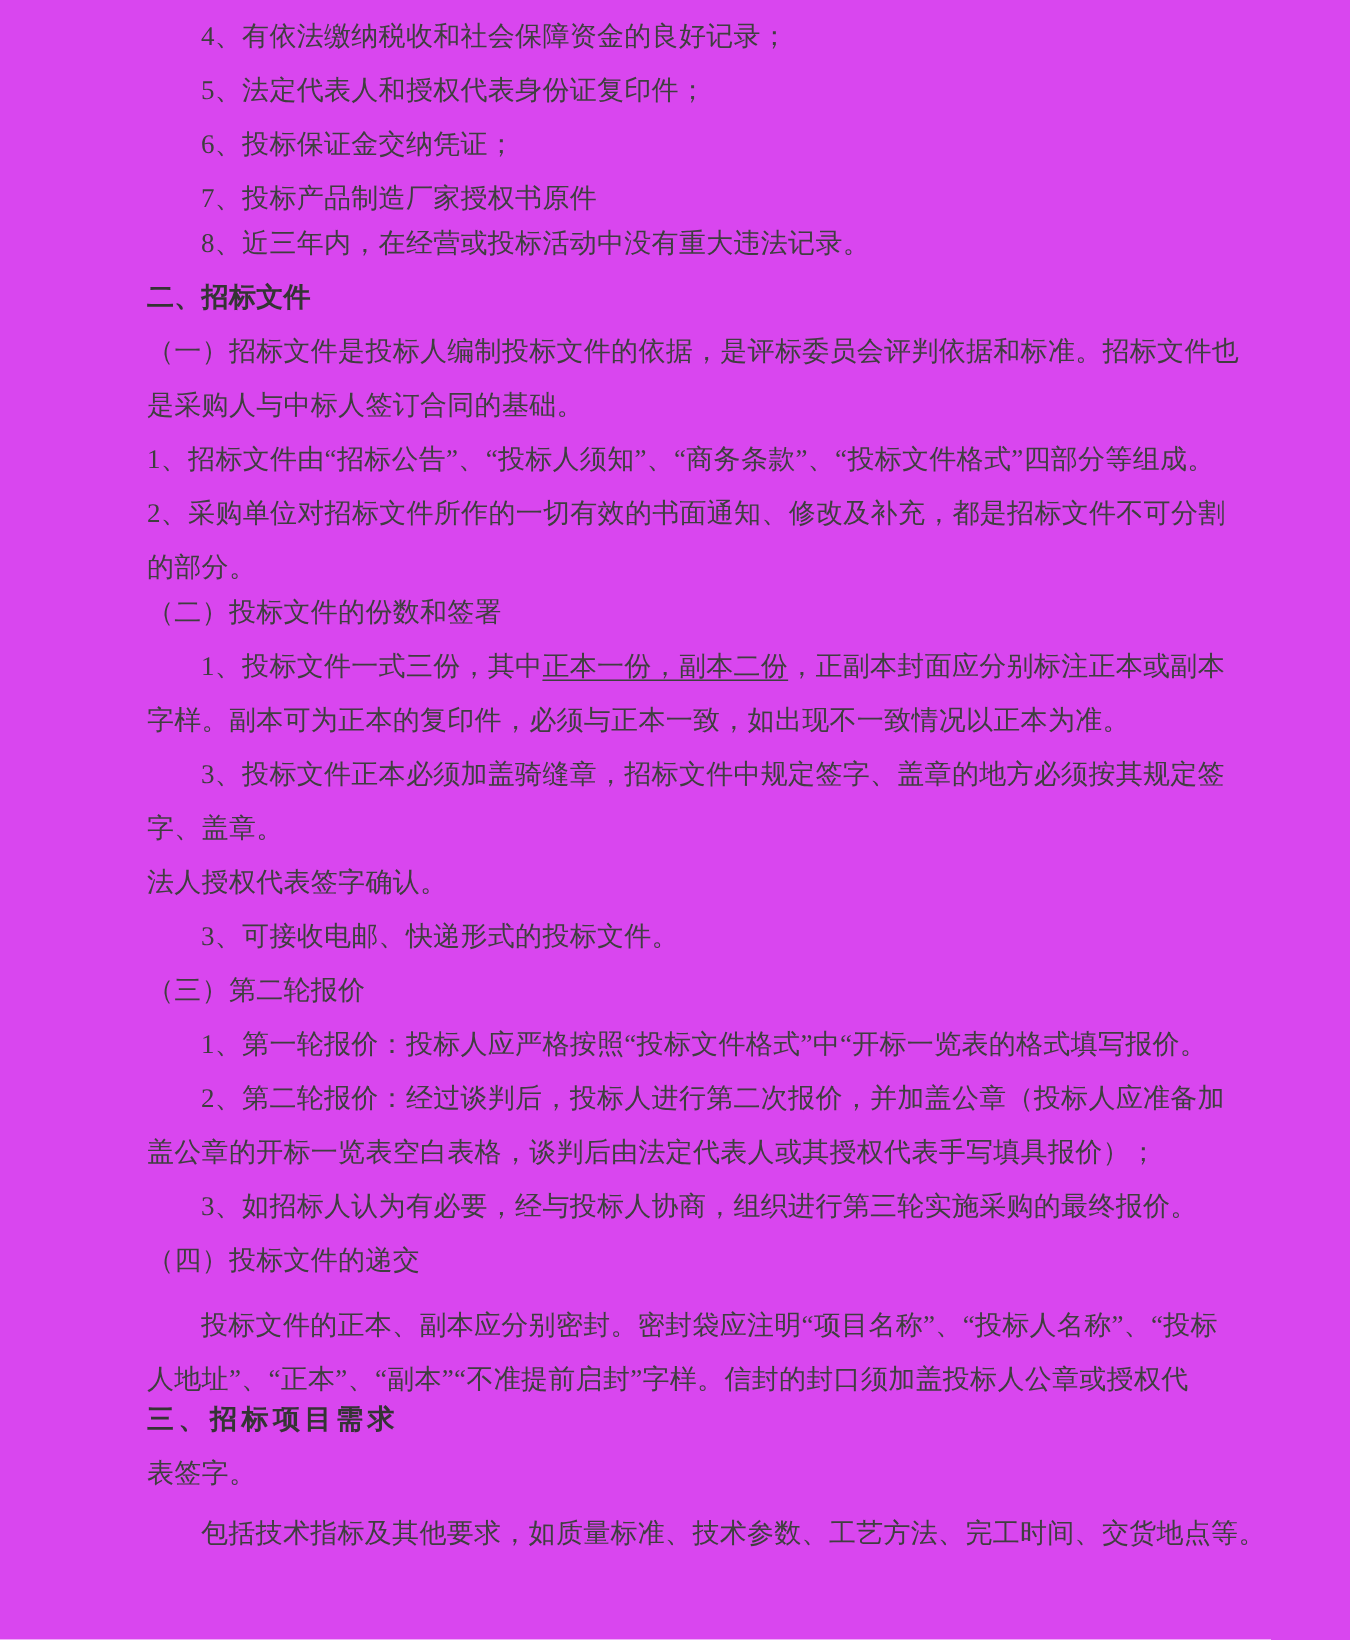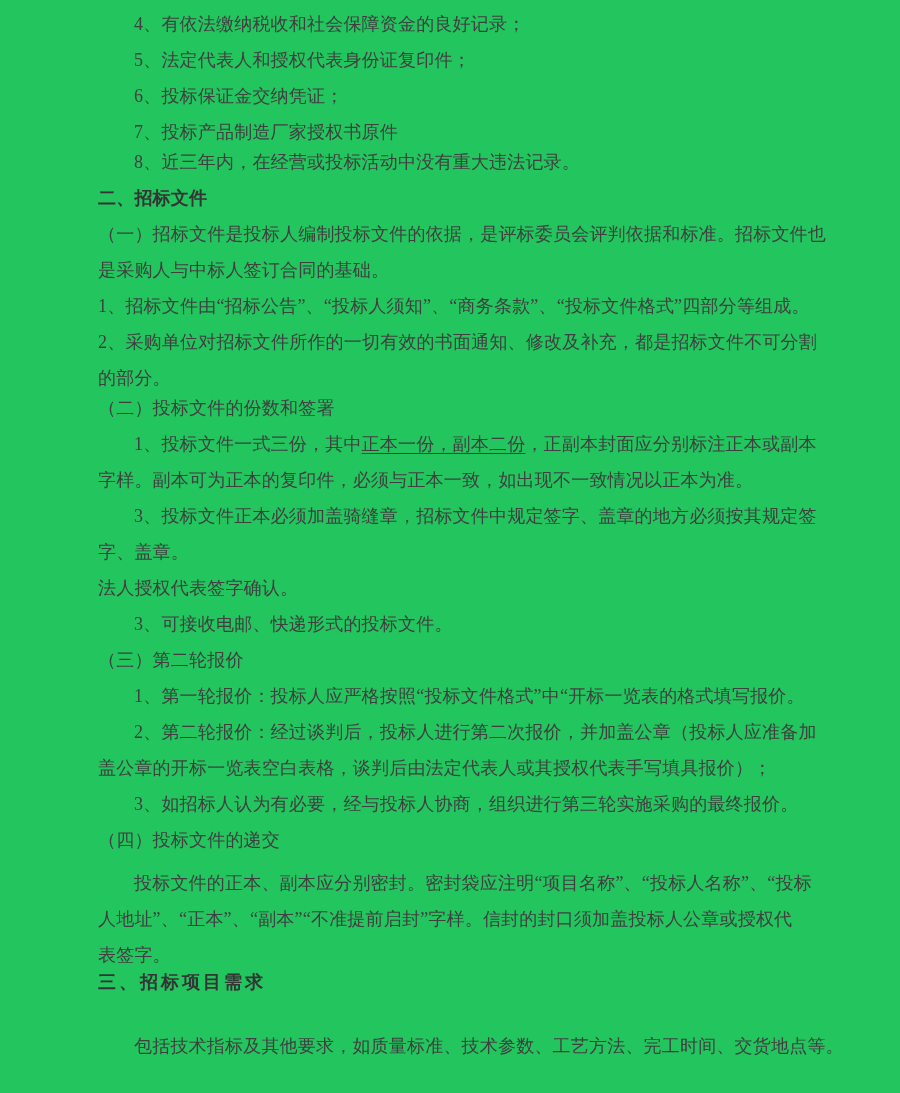--- a/index.html
+++ b/index.html
@@ -1,41 +1,41 @@
 <!DOCTYPE html>
 <html><head>
 <meta charset="utf-8">
 <style>
   html, body { margin: 0; padding: 0; background: #ffffff; }
   .page {
     position: relative;
     width: 900px;
     height: 1093px;
-    background: #22c55e;
+    background: #d946ef;
     box-sizing: border-box;
     padding: 6px 76px 0 98px;
     font-family: "Liberation Serif", "DejaVu Serif", serif;
     color: #3f3f3f;
     overflow: hidden;
   }
   .doc-line {
     height: 36px;
     line-height: 36px;
     font-size: 18px;
     white-space: nowrap;
     letter-spacing: 0.2px;
   }
   .doc-line.indent { padding-left: 36px; }
   .doc-line.bold { font-weight: bold; color: #343434; }
   .doc-line.spaced { letter-spacing: 3px; }
   .doc-line .u { text-decoration: underline; text-underline-offset: 3px; }
   .gap-tight   { margin-top: -6px; }
   .gap-tighter { margin-top: -9px; }
   .gap-loose   { margin-top: 7px; }
-  .gap-xloose  { margin-top: 28px; }
+  .gap-xloose  { margin-top: 4px; }
 </style>
 </head>
 <body>
 
 <div class="page">
   <div id="doc-lines">
       <div class="doc-line indent">4、有依法缴纳税收和社会保障资金的良好记录；</div>
       <div class="doc-line indent">5、法定代表人和授权代表身份证复印件；</div>
       <div class="doc-line indent">6、投标保证金交纳凭证；</div>
       <div class="doc-line indent">7、投标产品制造厂家授权书原件</div>
@@ -54,17 +54,17 @@
       <div class="doc-line">法人授权代表签字确认。</div>
       <div class="doc-line indent">3、可接收电邮、快递形式的投标文件。</div>
       <div class="doc-line">（三）第二轮报价</div>
       <div class="doc-line indent">1、第一轮报价：投标人应严格按照“投标文件格式”中“开标一览表的格式填写报价。</div>
       <div class="doc-line indent">2、第二轮报价：经过谈判后，投标人进行第二次报价，并加盖公章（投标人应准备加</div>
       <div class="doc-line">盖公章的开标一览表空白表格，谈判后由法定代表人或其授权代表手写填具报价）；</div>
       <div class="doc-line indent">3、如招标人认为有必要，经与投标人协商，组织进行第三轮实施采购的最终报价。</div>
       <div class="doc-line">（四）投标文件的递交</div>
       <div class="doc-line indent gap-loose">投标文件的正本、副本应分别密封。密封袋应注明“项目名称”、“投标人名称”、“投标</div>
       <div class="doc-line">人地址”、“正本”、“副本”“不准提前启封”字样。信封的封口须加盖投标人公章或授权代</div>
+      <div class="doc-line bold spaced gap-tighter">三、招标项目需求</div>
       <div class="doc-line">表签字。</div>
-      <div class="doc-line bold spaced gap-tighter">三、招标项目需求</div>
       <div class="doc-line indent gap-xloose">包括技术指标及其他要求，如质量标准、技术参数、工艺方法、完工时间、交货地点等。</div>
     </div>
 </div>
 
 </body></html>

